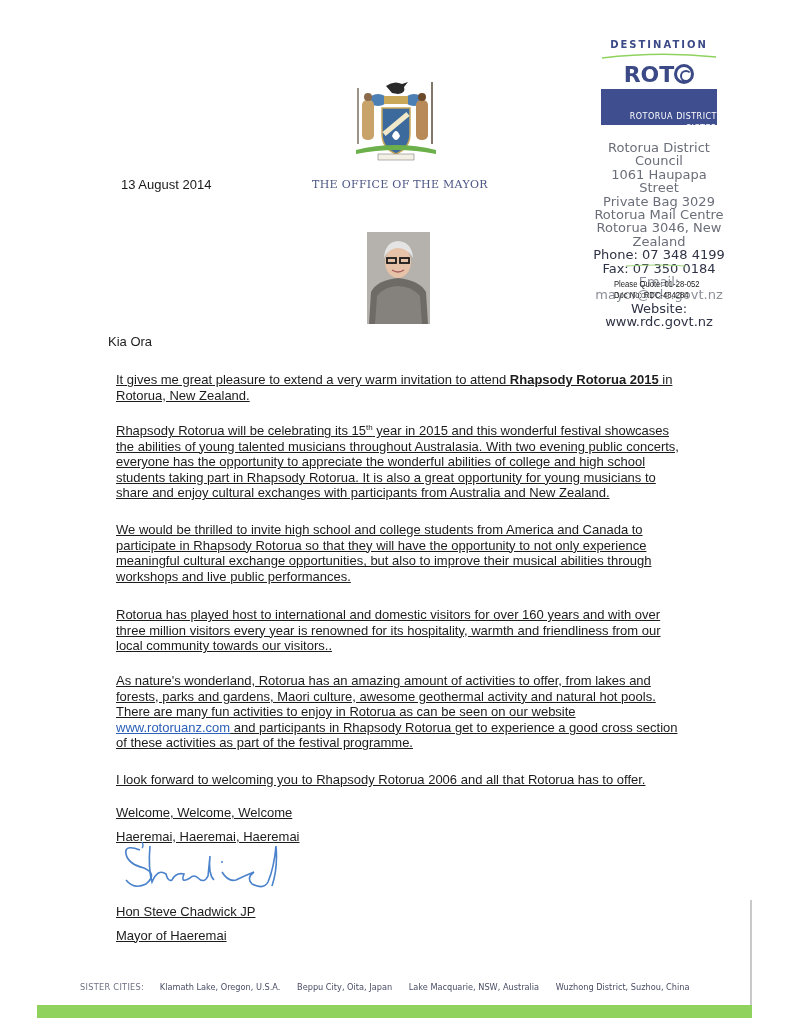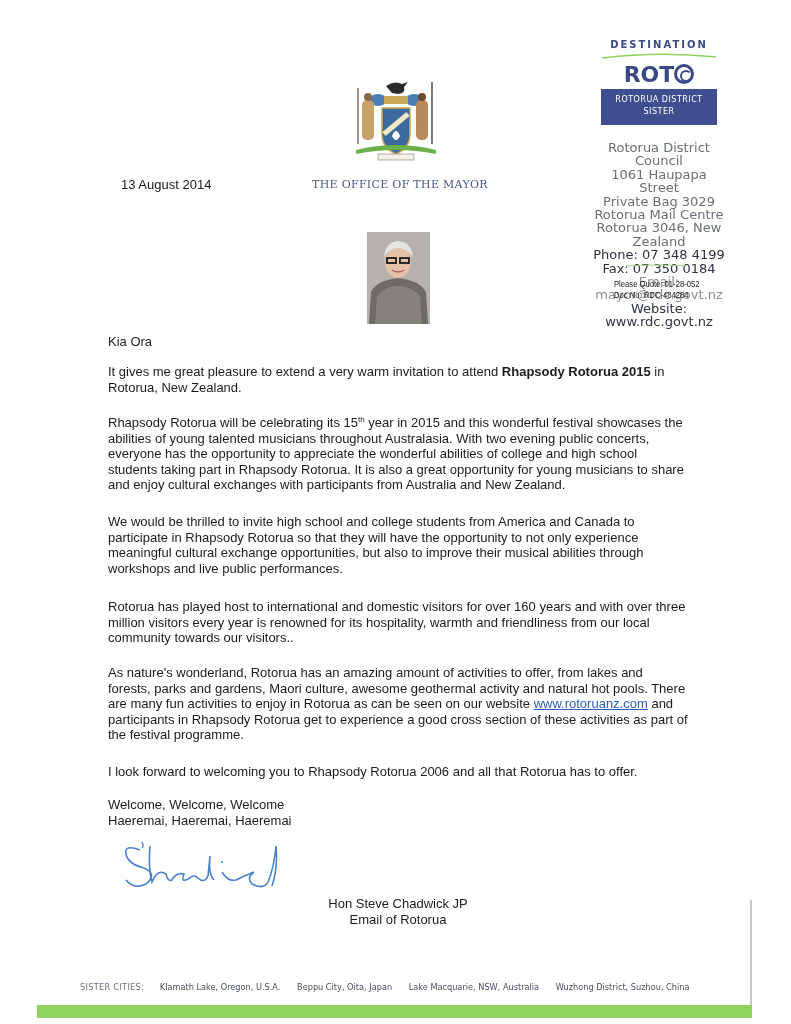--- a/index.html
+++ b/index.html
@@ -5,39 +5,39 @@
   html, body { margin: 0; padding: 0; background: #ffffff; }
   body { width: 791px; height: 1024px; position: relative; overflow: hidden; font-family: "Liberation Sans", sans-serif; color: #1a1a1a; }
   .abs { position: absolute; }
 
   
   .dest { left: 606px; top: 39px; width: 106px; text-align: center; font-family: "DejaVu Sans", sans-serif; font-weight: bold; font-size: 10px; letter-spacing: 2px; color: #3b4a86; }
   .dest-swoosh { left: 600px; top: 52px; width: 118px; height: 8px; }
   .roto { left: 600px; top: 61px; width: 118px; text-align: center; font-family: "DejaVu Sans", sans-serif; font-weight: bold; font-size: 22px; color: #3b4a86; letter-spacing: 0px; line-height: 28px; }
   .roto .o-spiral { display: inline-block; width: 20px; height: 20px; border-radius: 50%; border: 3px solid #3b4a86; box-sizing: border-box; vertical-align: -2px; position: relative; }
   .roto .o-spiral::after { content: ""; position: absolute; left: 3px; top: 3px; width: 8px; height: 8px; border-radius: 50%; border: 2px solid #3b4a86; border-right-color: transparent; }
-  .council-box { left: 601px; top: 89px; width: 116px; height: 36px; background: #3f4e8e; color: #ffffff; text-align: center; font-family: "DejaVu Sans", sans-serif; font-size: 8px; letter-spacing: 0.5px; line-height: 12px; padding-top: 5px; box-sizing: border-box; }
+  .council-box { left: 601px; top: 89px; width: 116px; height: 36px; background: #3f4e8e; color: #ffffff; text-align: right; font-family: "DejaVu Sans", sans-serif; font-size: 8px; letter-spacing: 0.5px; line-height: 12px; padding-top: 22px; box-sizing: border-box; }
 
   .addr { left: 590px; top: 141px; width: 138px; text-align: center; font-family: "DejaVu Sans", sans-serif; font-size: 13px; line-height: 13.4px; color: #6a6e78; }
   .addr .strong { color: #2e3244; }
   .addr .light { color: #8a8e98; }
   .addr-swoosh { left: 626px; top: 264px; width: 60px; height: 4px; }
   .quote { left: 614px; top: 279px; font-family: "Liberation Sans Narrow", "Liberation Sans", sans-serif; font-size: 8.5px; line-height: 11px; color: #1a1a1a; transform: scaleX(0.9); transform-origin: left; }
 
   
   .crest { left: 348px; top: 78px; width: 96px; height: 90px; }
   .office { left: 312px; top: 178px; font-family: "DejaVu Serif", serif; font-size: 11px; color: #4b5585; letter-spacing: 0.3px; }
 
   .date { left: 121px; top: 177px; font-size: 13px; color: #1a1a1a; }
 
   .photo { left: 367px; top: 232px; width: 63px; height: 92px; background: linear-gradient(180deg, #b9b7b2 0%, #aeaba5 40%, #8d8a85 100%); overflow: hidden; }
 
   
   .letter { left: 108px; width: 580px; font-size: 13px; line-height: 15.6px; color: #1c1c1c; }
-  .letter p { margin: 0; }
+  .letter p { margin: 8px; text-decoration: underline; }
   .letter sup { font-size: 8px; line-height: 0; }
   .letter a { color: #2b5fb8; text-decoration: underline; }
 
   .sig { left: 118px; top: 838px; width: 180px; height: 58px; }
 
   .footer-cities { left: 80px; top: 982px; width: 640px; font-family: "DejaVu Sans", sans-serif; font-size: 8.2px; color: #4a4e66; white-space: nowrap; }
   .footer-cities .lbl { color: #6e7184; letter-spacing: 0.3px; margin-right: 13px; }
   .footer-cities .city { margin-right: 14px; }
   .green-bar { left: 37px; top: 1005px; width: 715px; height: 13px; background: #8fd35e; }
   .right-rule { left: 750px; top: 900px; width: 2px; height: 118px; background: #c9c9c9; }
@@ -142,23 +142,23 @@
 </div>
 
 <svg class="abs sig" viewBox="0 0 180 58">
   <path d="M22 12 Q6 6 8 16 Q10 26 26 30 Q40 36 28 46 Q16 52 8 42" stroke="#4a82cc" stroke-width="1.6" fill="none"></path>
   <path d="M24 4 Q26 8 24 10" stroke="#4a82cc" stroke-width="1.4" fill="none"></path>
   <path d="M32 8 Q30 30 34 44 Q40 30 48 36 Q50 44 54 42 Q58 34 66 36 Q62 46 72 40 Q76 36 80 40 Q86 46 90 38 L92 18 Q90 36 96 42" stroke="#4a82cc" stroke-width="1.6" fill="none"></path>
   <circle cx="104" cy="24" r="1" fill="#4a82cc"></circle>
   <path d="M104 34 Q110 44 118 42 Q126 38 136 34 Q128 40 134 46 Q146 52 150 44 Q156 30 158 8 Q160 30 154 48" stroke="#4a82cc" stroke-width="1.6" fill="none"></path>
 </svg>
 
-<div class="abs letter" style="top:896px;text-align:center;">
+<div class="abs letter" style="top:896px;">
   <p>Hon Steve Chadwick JP</p>
-  <p>Email of Rotorua</p>
+  <p>Mayor of Haeremai</p>
 </div>
 
 <div class="abs footer-cities">
   <span class="lbl">SISTER CITIES:</span>
   <span class="city">Klamath Lake, Oregon, U.S.A.</span>
   <span class="city">Beppu City, Oita, Japan</span>
   <span class="city">Lake Macquarie, NSW, Australia</span>
   <span class="city">Wuzhong District, Suzhou, China</span>
 </div>
 <div class="abs right-rule"></div>

